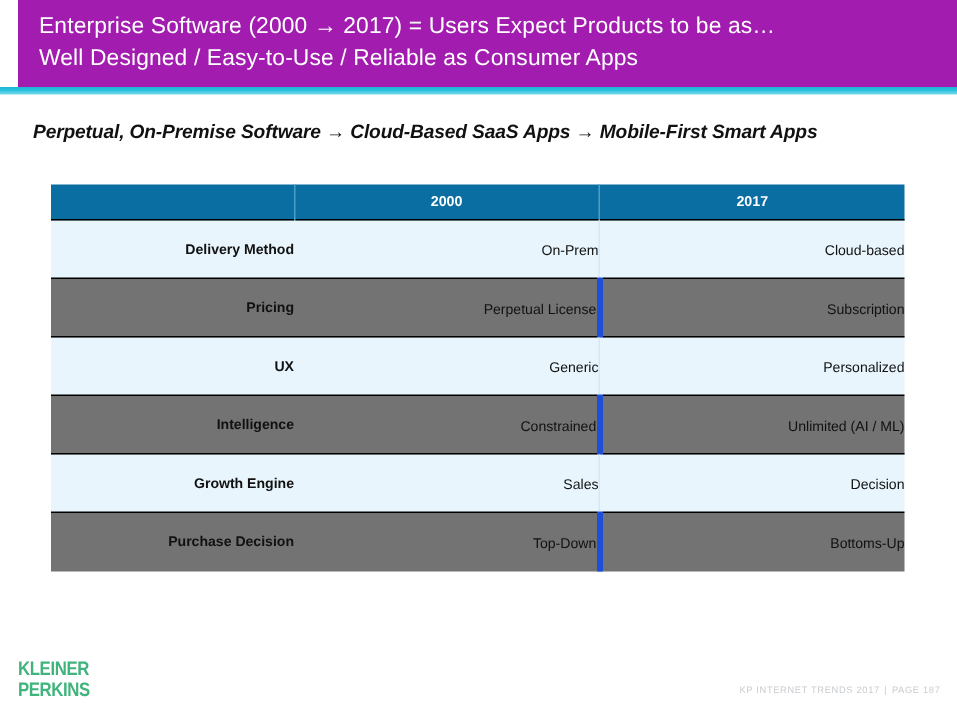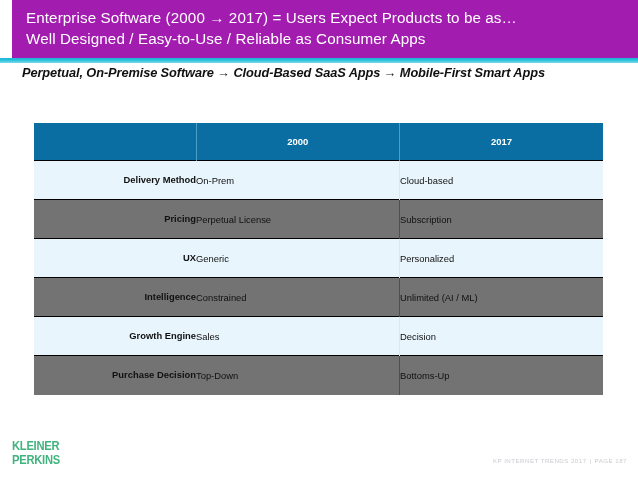--- a/index.html
+++ b/index.html
@@ -40,21 +40,21 @@
     top: 58px;
     width: 638px;
     height: 5px;
     background: linear-gradient(to bottom, #1eb4d4 0%, #29c3dd 45%, #7fd9e8 100%);
   }
 
   
   #subtitle {
     position: absolute;
     left: 22px;
-    top: 65px;
+    top: 80px;
     width: 600px;
     font-size: 12.8px;
     font-weight: bold;
     font-style: italic;
     color: #111111;
     white-space: nowrap;
     letter-spacing: -0.1px;
   }
 
   
@@ -67,21 +67,21 @@
     table-layout: fixed;
   }
   #comparison-table col.c-label { width: 162px; }
   #comparison-table col.c-col   { width: 203.5px; }
 
   #comparison-table thead th {
     background: #0a6ea2;
     color: #ffffff;
     font-size: 9.5px;
     font-weight: bold;
-    height: 37px;
+    height: 23px;
     padding: 0;
     text-align: center;
     vertical-align: middle;
     border: none;
   }
   #comparison-table thead th.hdr-blank {
     border-right: 1px solid #4d9ec5;
   }
   #comparison-table thead th.hdr-2000 {
     border-right: 1px solid #4d9ec5;
@@ -100,27 +100,27 @@
   #comparison-table tbody tr.shade td { background: #e8f5fd; }
   #comparison-table tbody tr.plain td { background: #737373; }
 
   #comparison-table tbody td.cell-label {
     font-weight: bold;
     text-align: right;
     padding-left: 10px;
     line-height: 12.5px;
   }
   #comparison-table tbody td.cell-val {
-    text-align: left;
+    text-align: right;
   }
   #comparison-table tbody tr.shade td.cell-val-2000 {
     border-right: 1px solid #d4e9f6;
   }
   #comparison-table tbody tr.plain td.cell-val-2000 {
-    border-right: 1px solid #1d4ed8;
+    border-right: 4px solid #1d4ed8;
   }
 
   
   #logo-kleiner-perkins {
     position: absolute;
     left: 12px;
     top: 439px;
     color: #41b47e;
     font-family: "Liberation Sans", sans-serif;
     font-weight: bold;

